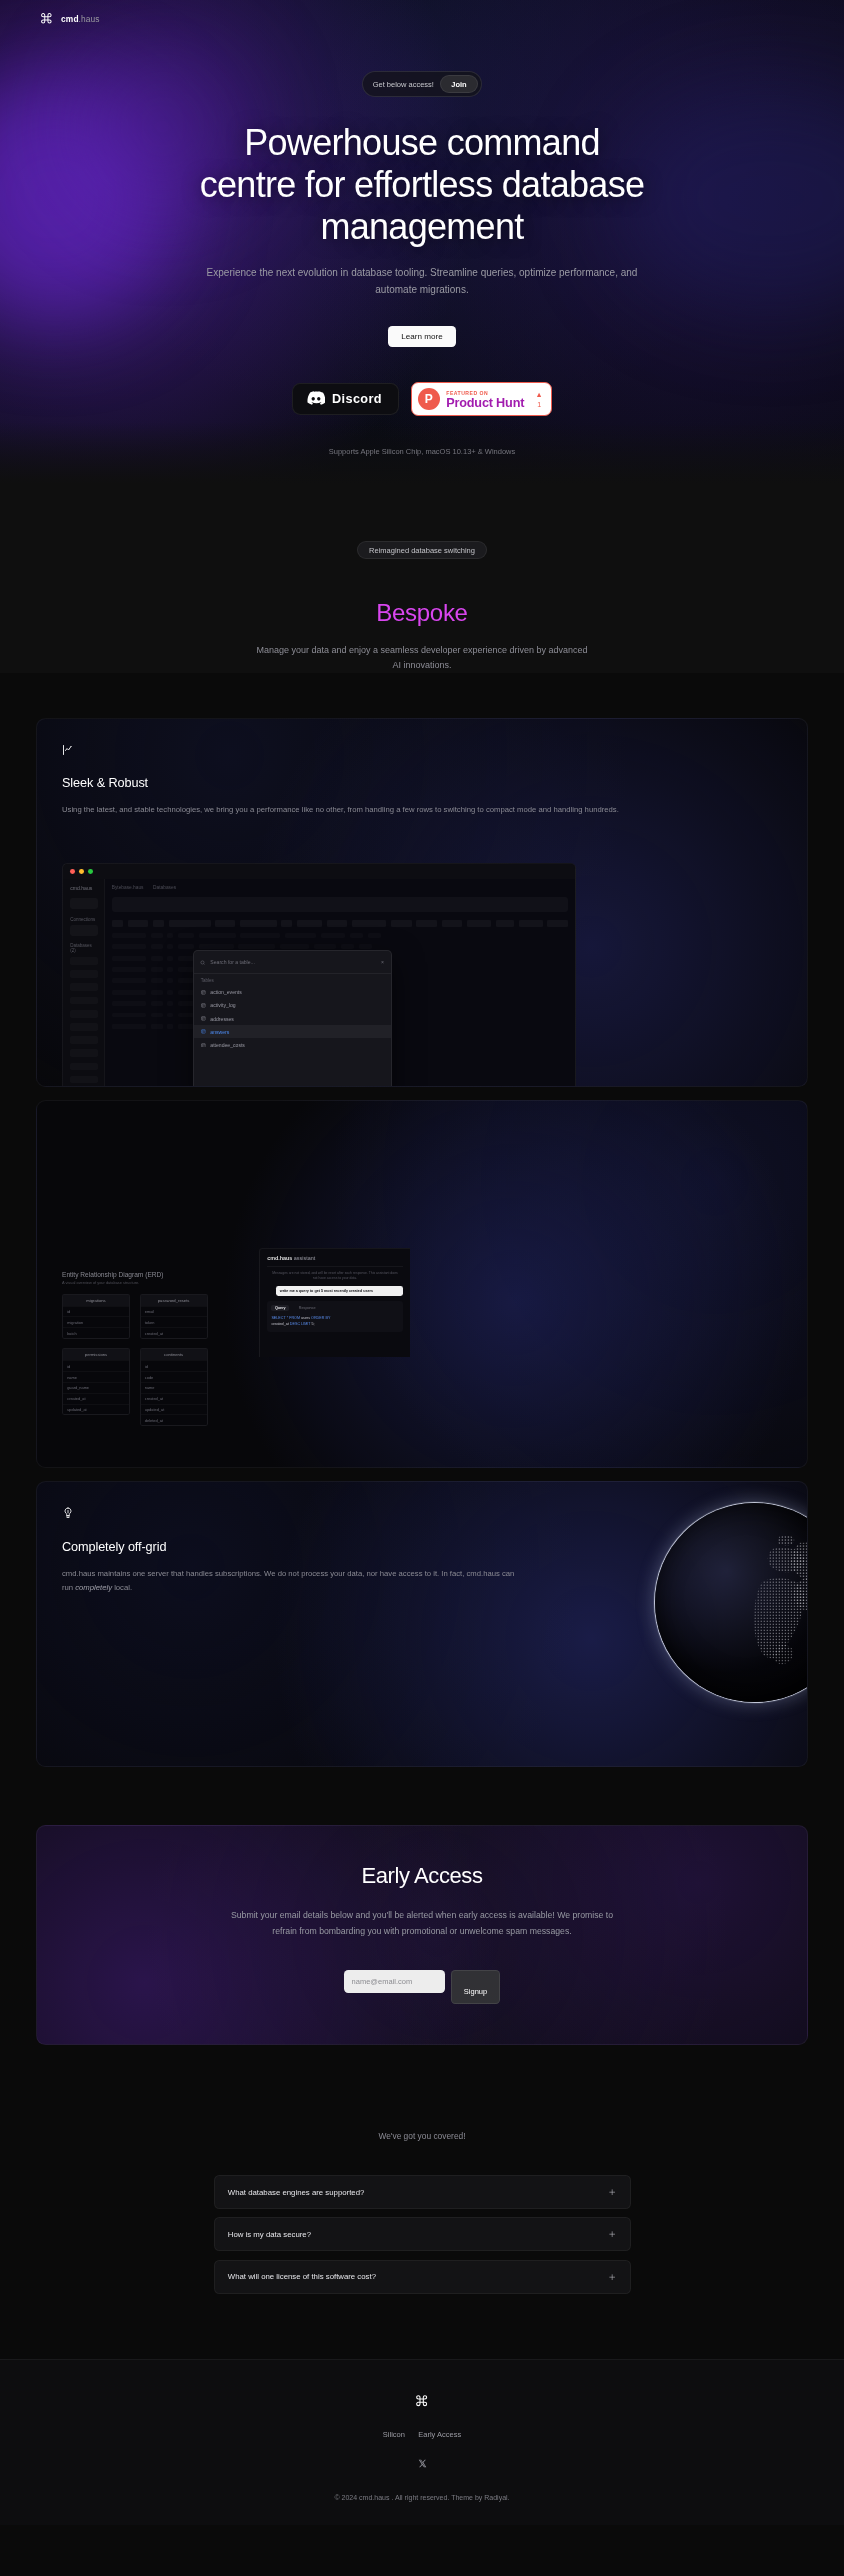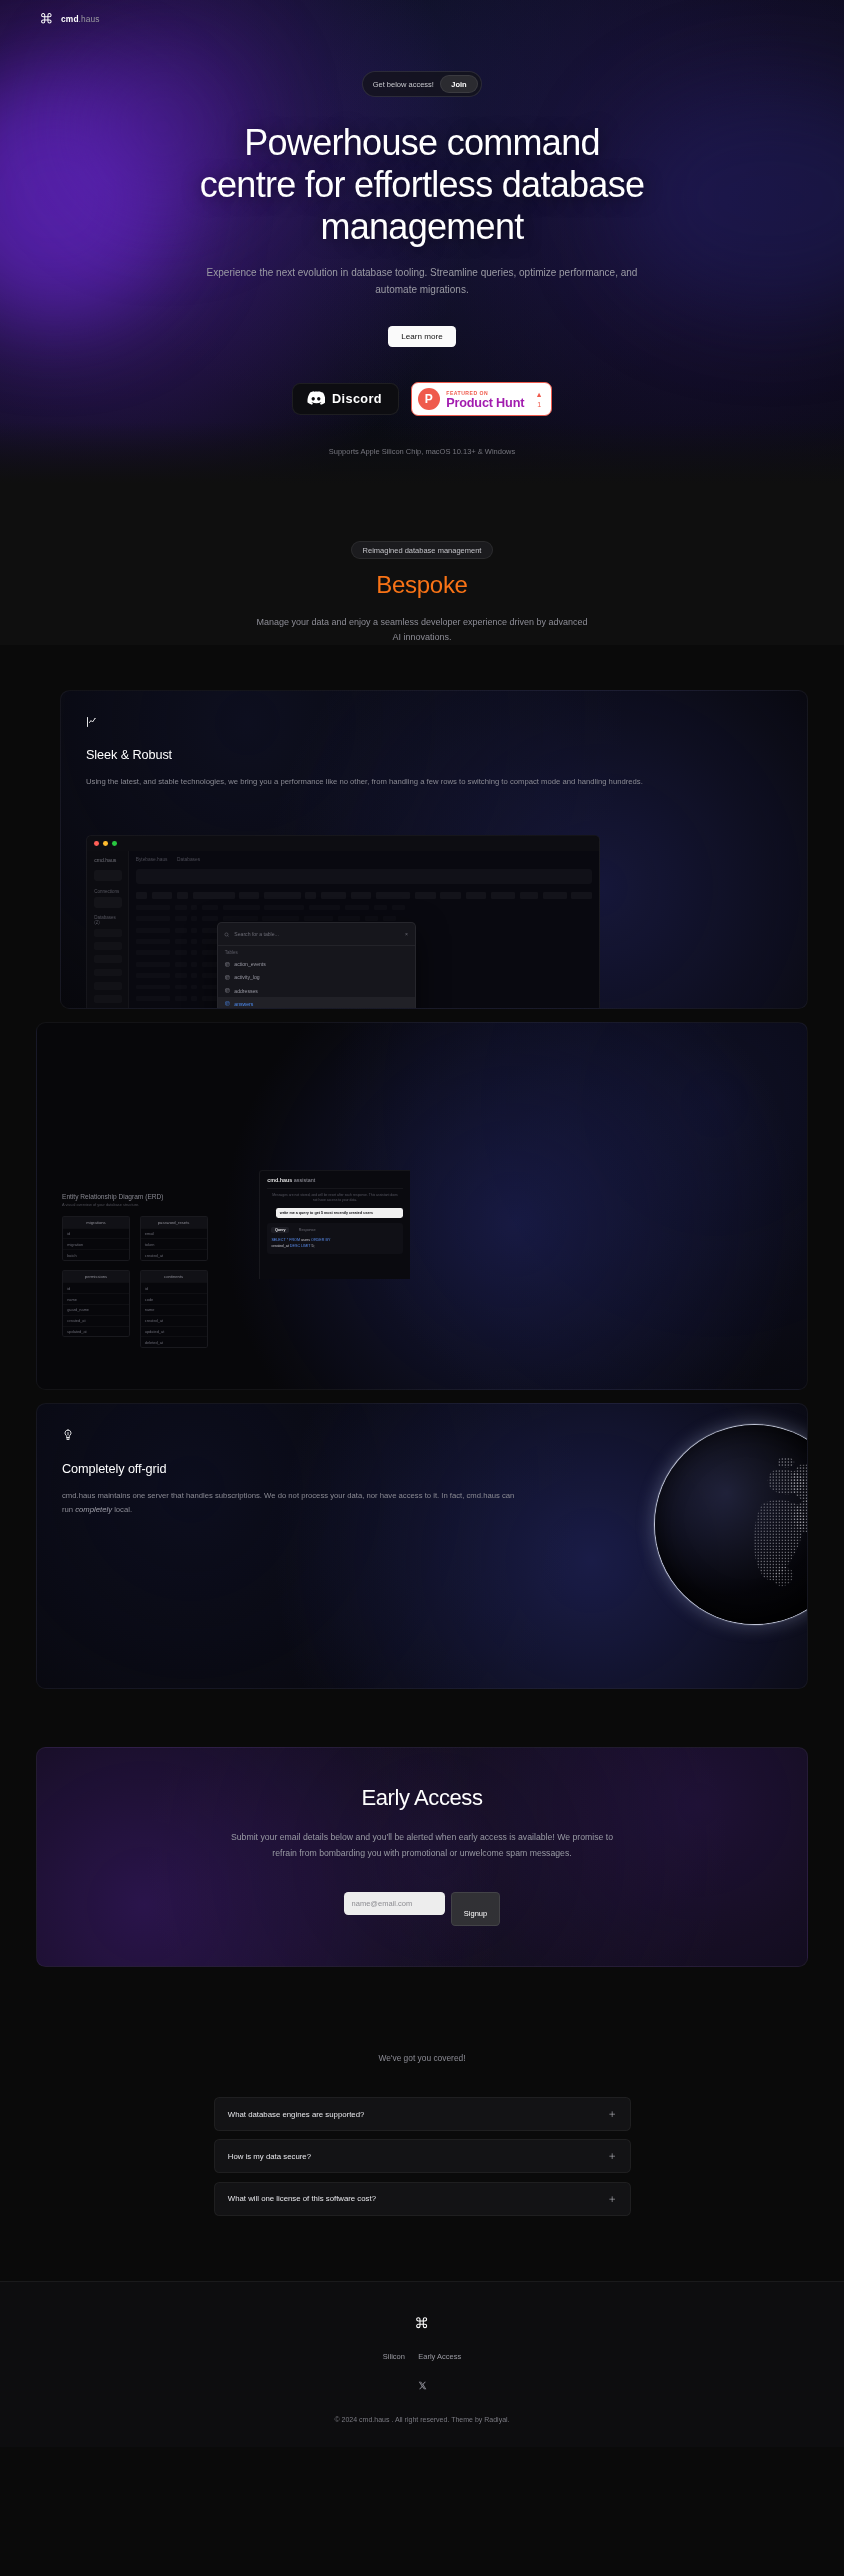--- a/index.html
+++ b/index.html
@@ -96,40 +96,39 @@
   .supports{ margin-top:31px; font-size:7.5px; color:#75757d; }
 
   
   .bespoke{ text-align:center; padding-top:47px; background:#0f0f0f; }
   .pill-tag{
     display:inline-block; font-size:7.5px; color:#c3c3c8;
     background:#1b1b1e; border:0.6px solid rgba(255,255,255,.07);
     border-radius:602px; padding:3.6px 11px;
   }
   .bespoke-h{
-    margin-top:12px; font-size:24px; font-weight:400;
-    color:#f97316; letter-spacing:-0.3px;
+    margin-top:40px; font-size:24px; font-weight:400;
+    color:#d946ef; letter-spacing:-0.3px;
   }
   .bespoke-sub{
     margin:15.7px auto 0; max-width:338px;
     font-size:9px; line-height:1.65; color:#8d8d96;
   }
 
   
   .cards{ width:772px; margin:45px auto 0; display:flex; flex-direction:column; gap:13.3px; }
   .card{
     position:relative; border-radius:9.6px; overflow:hidden;
     border:0.6px solid rgba(255,255,255,.05); background:#0b0b0d;
   }
-  .card-1{ height:319px;
+  .card-1{ height:369px;
     background:
       radial-gradient(circle at 72% 62%, rgba(34,36,96,.55) 0%, rgba(8,8,12,0) 58%),
       radial-gradient(circle at 25% 10%, rgba(16,18,40,.7) 0%, rgba(8,8,12,0) 60%),
       #07070a;
-    margin-left: 24px;
   }
   .card-2{ height:368px;
     background:
       radial-gradient(circle at 62% 55%, rgba(34,38,104,.55) 0%, rgba(8,8,12,0) 56%),
       radial-gradient(circle at 88% 22%, rgba(20,22,58,.55) 0%, rgba(8,8,12,0) 52%),
       #07070a;
   }
   .card-3{ height:286px;
     background:
       radial-gradient(circle at 72% 55%, rgba(38,42,112,.6) 0%, rgba(8,8,12,0) 55%),
@@ -324,21 +323,21 @@
           <span class="ph-count">1</span>
         </span>
       </div>
     </div>
 
     <div class="supports">Supports Apple Silicon Chip, macOS 10.13+ &amp; Windows</div>
   </div>
 </section>
 
 <section class="bespoke">
-  <span class="pill-tag">Reimagined database management</span>
+  <span class="pill-tag">Reimagined database switching</span>
   <h2 class="bespoke-h">Bespoke</h2>
   <p class="bespoke-sub">Manage your data and enjoy a seamless developer experience driven by advanced AI innovations.</p>
 </section>
 
 <section class="cards">
 
   <article class="card card-1">
     <div class="card-head">
       <span>
         <svg class="feat-icon" viewBox="0 0 24 24" fill="none" stroke="#fff" stroke-width="1.8" stroke-linecap="round" stroke-linejoin="round">

